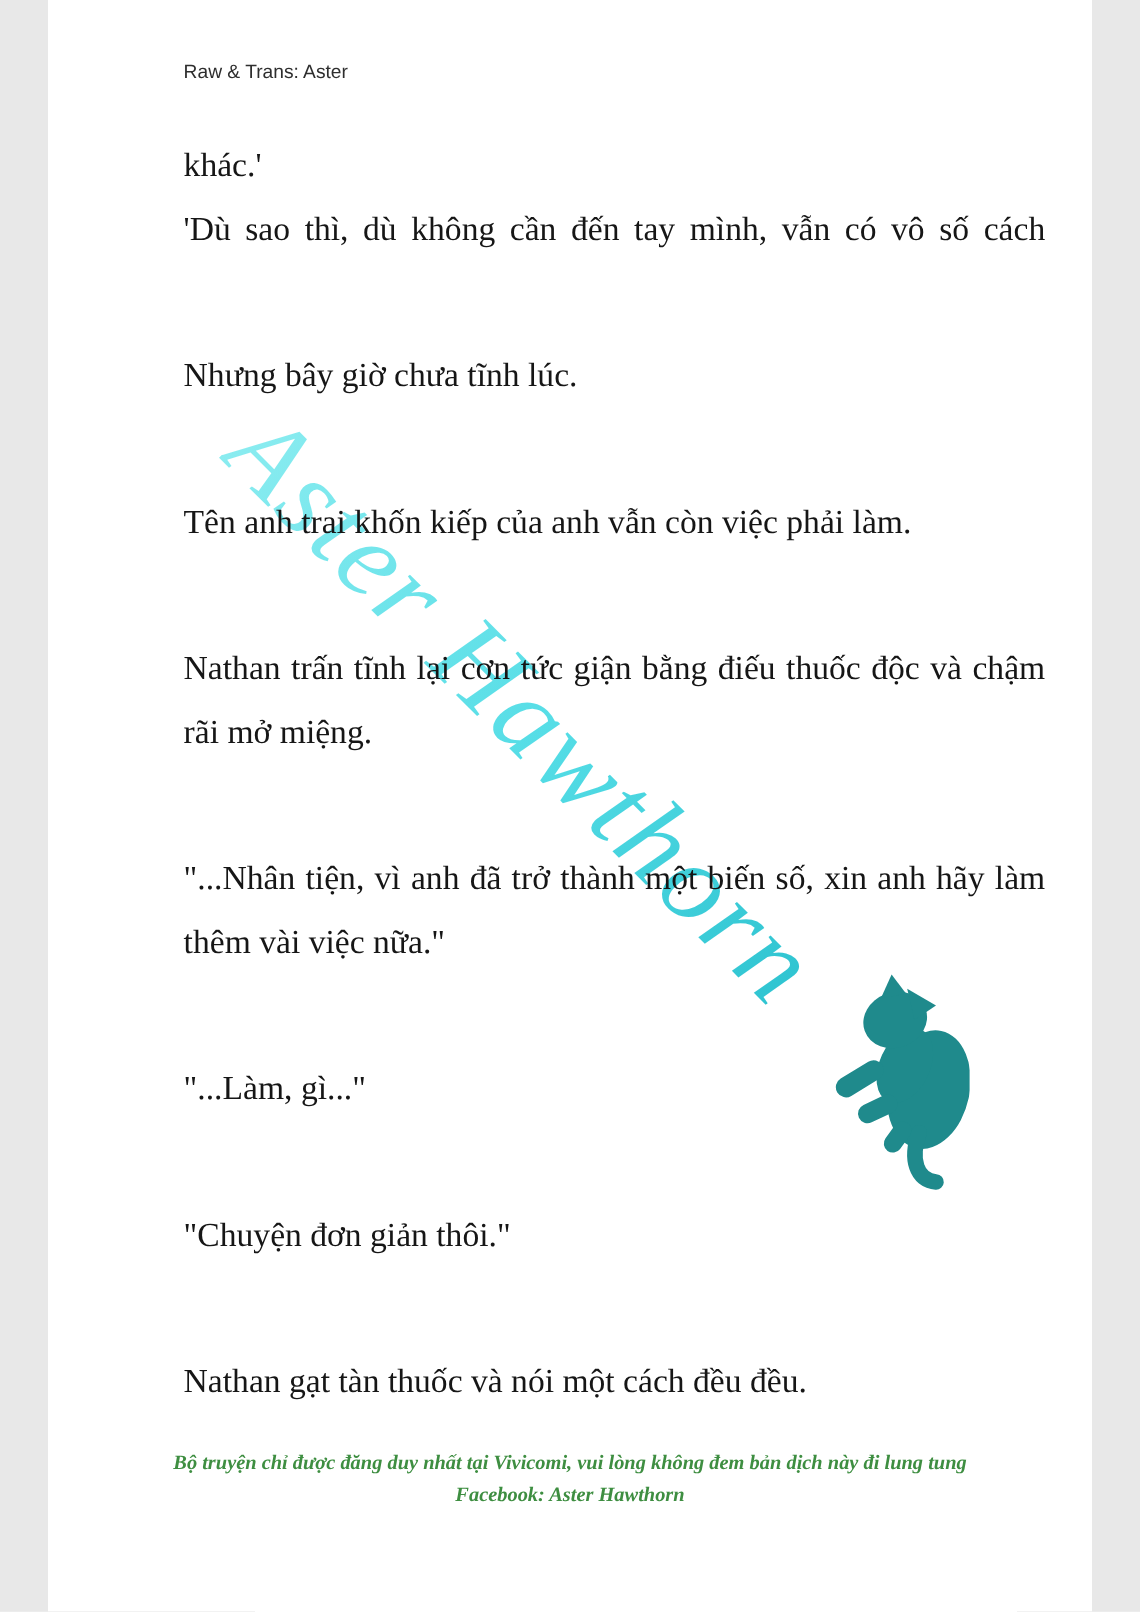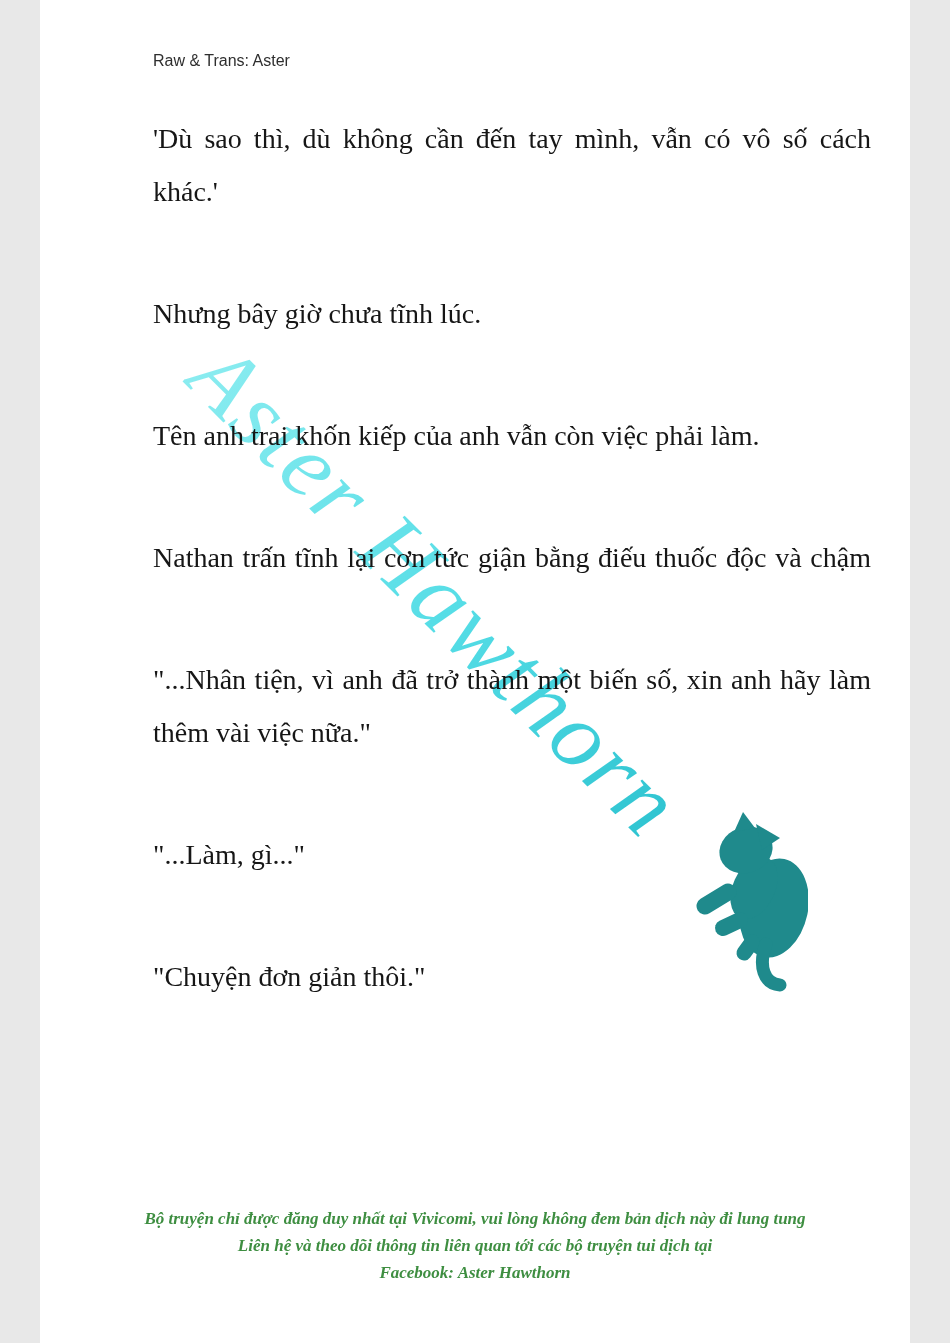--- a/index.html
+++ b/index.html
@@ -135,44 +135,47 @@
 
     <path class="notch" d="M 36,64 Q 60,56 82,42" stroke-width="5"></path>
 
     <ellipse class="fillshape" cx="50" cy="42" rx="27" ry="23" transform="rotate(-20 50 42)"></ellipse>
     <polygon class="fillshape" points="38,24 47,4 59,20"></polygon>
     <polygon class="fillshape" points="60,16 84,30 66,42"></polygon>
   </svg>
 
   <div class="content">
     <p class="para">
+      <span class="line">khác.'</span>
       <span class="line fill">'Dù sao thì, dù không cần đến tay mình, vẫn có vô số cách</span>
-      <span class="line">khác.'</span>
     </p>
     <p class="para">
       <span class="line">Nhưng bây giờ chưa tĩnh lúc.</span>
     </p>
     <p class="para">
       <span class="line">Tên anh trai khốn kiếp của anh vẫn còn việc phải làm.</span>
     </p>
     <p class="para">
       <span class="line fill">Nathan trấn tĩnh lại cơn tức giận bằng điếu thuốc độc và chậm</span>
+      <span class="line">rãi mở miệng.</span>
     </p>
     <p class="para">
       <span class="line fill">"...Nhân tiện, vì anh đã trở thành một biến số, xin anh hãy làm</span>
       <span class="line">thêm vài việc nữa."</span>
     </p>
     <p class="para">
       <span class="line">"...Làm, gì..."</span>
     </p>
     <p class="para">
       <span class="line">"Chuyện đơn giản thôi."</span>
     </p>
+    <p class="para">
+      <span class="line">Nathan gạt tàn thuốc và nói một cách đều đều.</span>
+    </p>
   </div>
 
   <div class="footer-note">
     <div>Bộ truyện chỉ được đăng duy nhất tại Vivicomi, vui lòng không đem bản dịch này đi lung tung</div>
-    <div>Liên hệ và theo dõi thông tin liên quan tới các bộ truyện tui dịch tại</div>
     <div>Facebook: Aster Hawthorn</div>
   </div>
 
 
 </div>
 
 </body></html>

